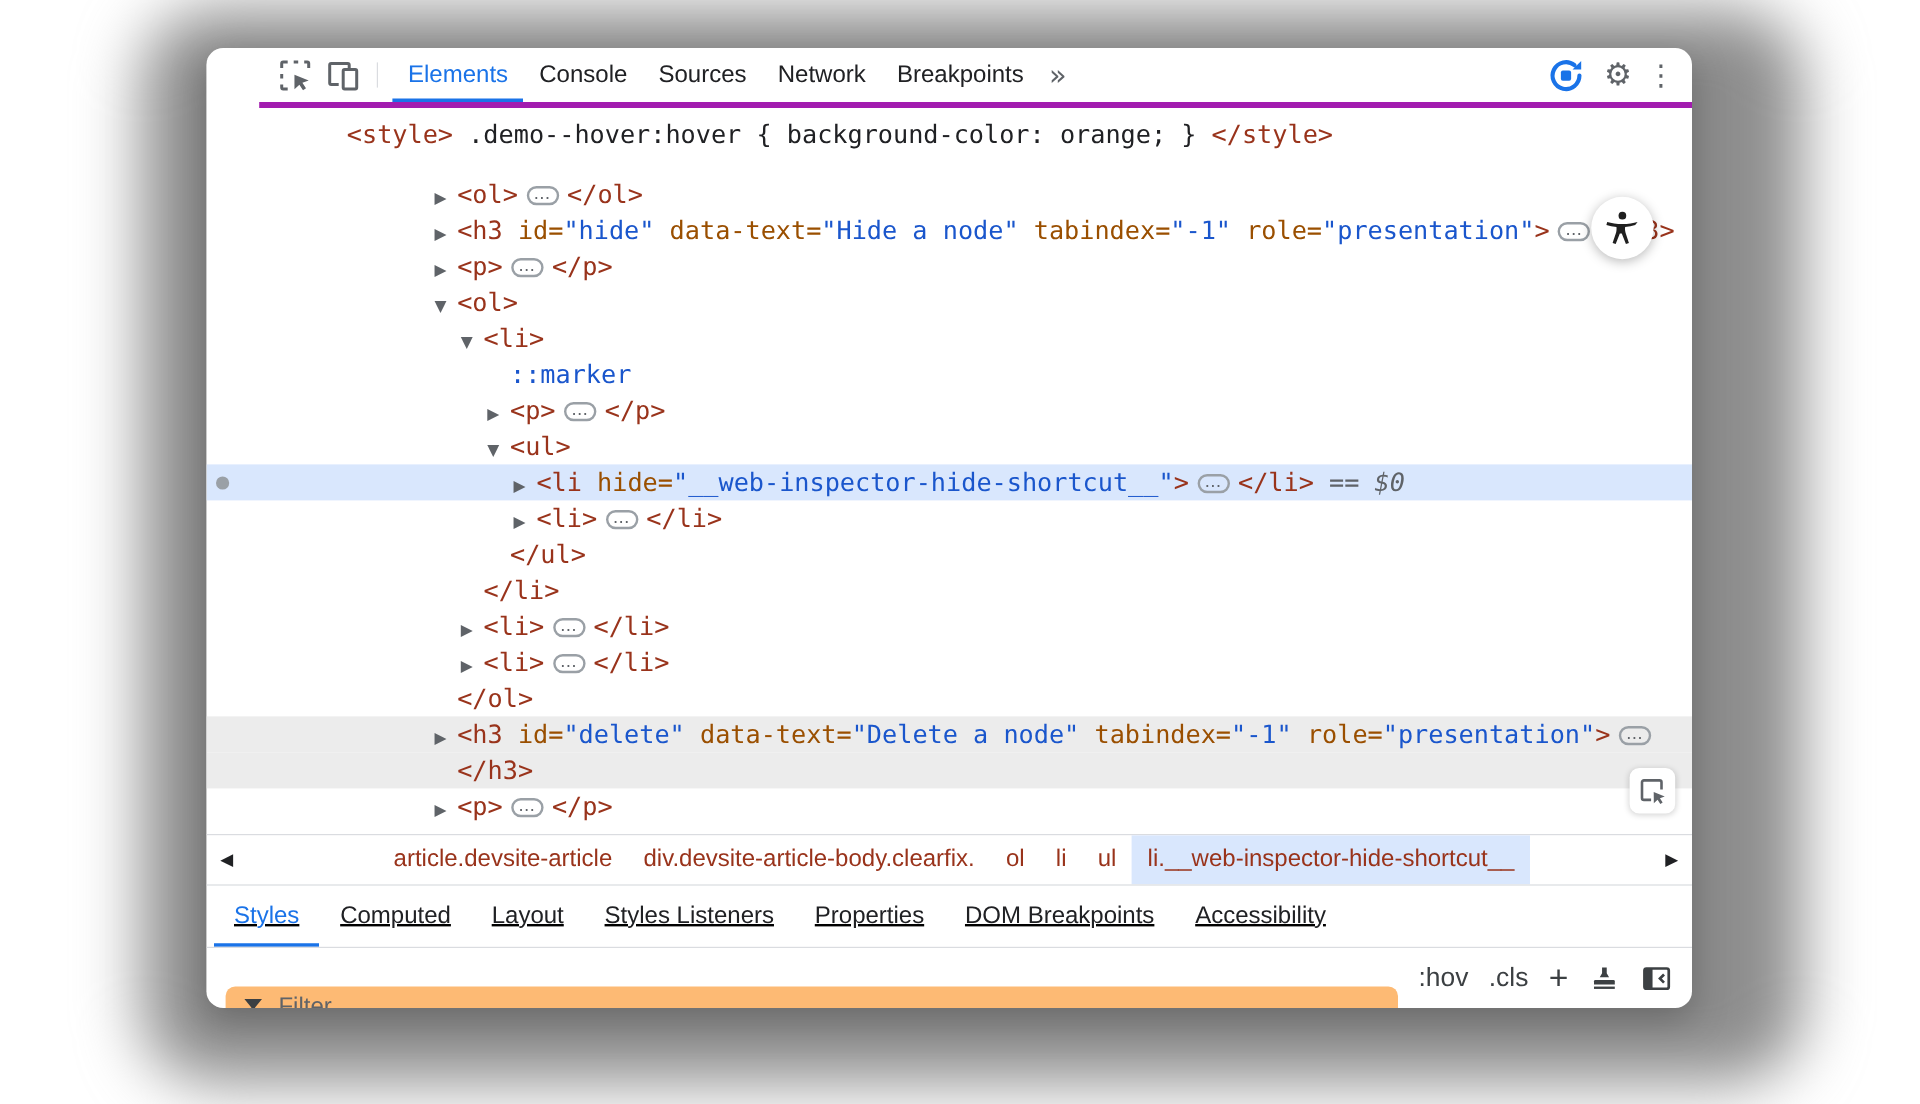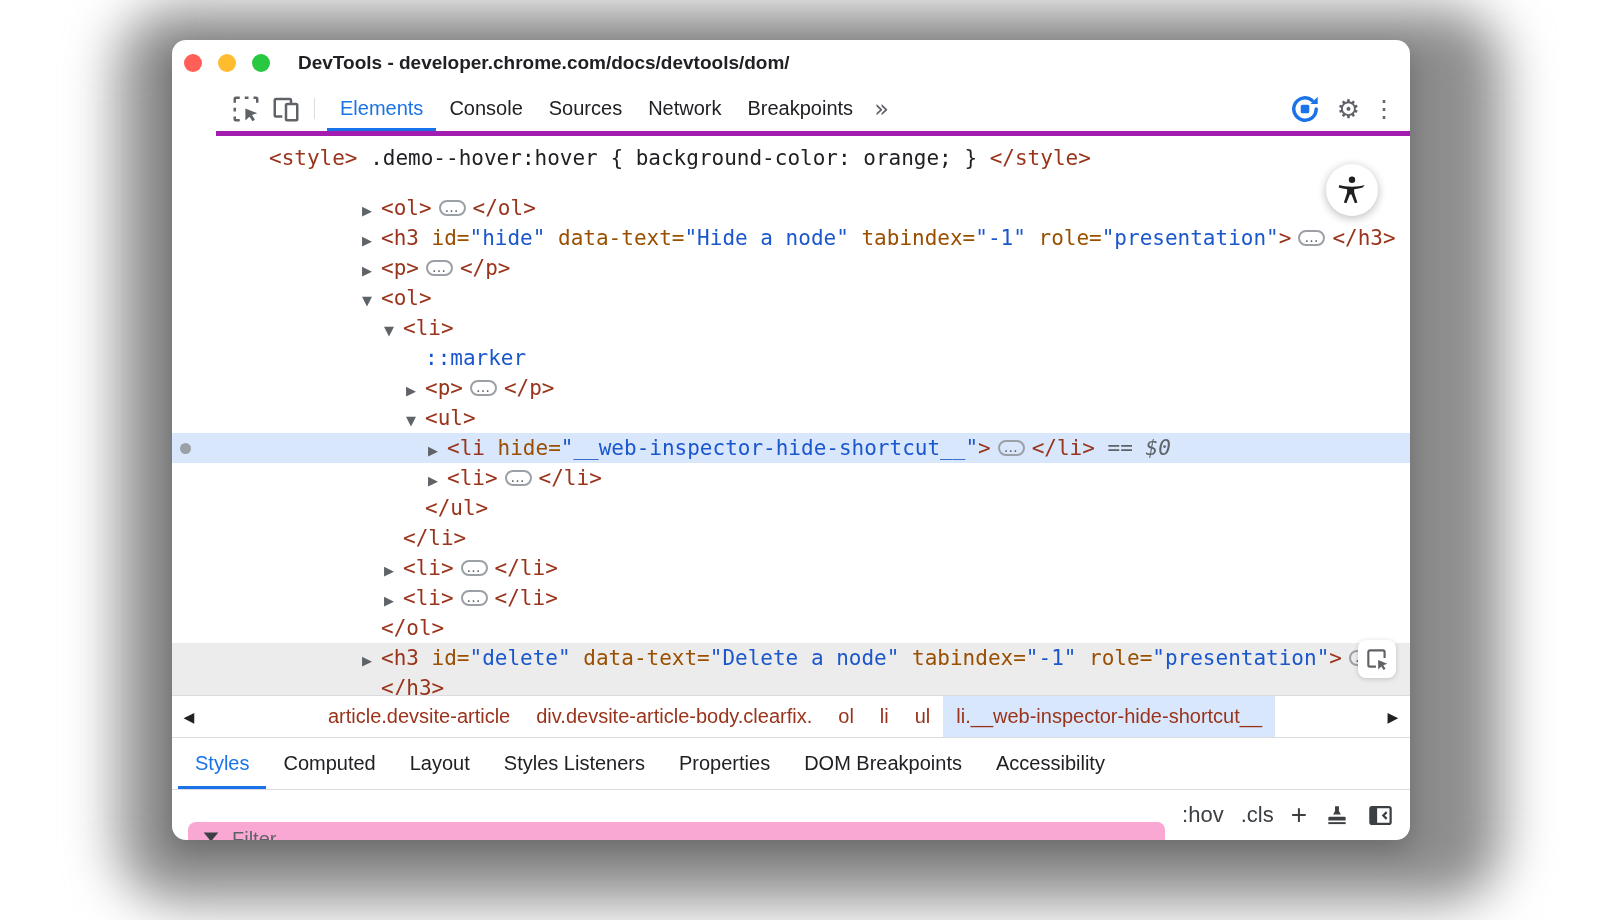--- a/index.html
+++ b/index.html
@@ -80,52 +80,44 @@
   .crumb-scroll { width:34px; display:flex; align-items:center; justify-content:center;
                   background:none; border:none; cursor:pointer; color:#202124;
                   font-family:"DejaVu Sans",sans-serif; font-size:14px; flex:0 0 auto; }
   .crumb-list { display:flex; align-items:stretch; overflow:hidden; margin-left:8px; flex:1 1 auto;justify-content:center; }
   .crumb { display:flex; align-items:center; padding:0 13px; font-size:20px;
            color:var(--crumb); white-space:nowrap; cursor:pointer; }
   .crumb.selected { background:var(--sel-bg); }
 
   
   .stabbar { height:52px; flex:0 0 auto; border-top:1px solid #dadce0;
-             display:flex; align-items:stretch; padding-left:6px; }
+             display:flex; align-items:stretch; padding-left:6px;text-decoration:underline; }
   .stab { display:flex; align-items:center; padding:0 17px; font-size:20px;
           color:#202124; white-space:nowrap; cursor:pointer; }
   .stab.active { color:var(--accent); box-shadow:inset 0 -3px 0 var(--accent); }
 
   
   .filterbar { height:51px; flex:0 0 auto; border-top:1px solid #dadce0;
                display:flex; align-items:center; padding:0 16px; gap:17px; }
-  .filter-box { flex:1 1 auto; height:35px; background:#f9a8d4; border-radius:8px;
+  .filter-box { flex:1 1 auto; height:35px; background:#fdba74; border-radius:8px;
                 display:flex; align-items:center; padding:0 12px; gap:10px;margin-top:48px; }
   .filter-box input { border:none; background:none; outline:none; font-size:20px;
                       color:#202124; flex:1; font-family:"Liberation Sans",sans-serif; }
   .filter-box input::placeholder { color:#5f6368; }
   .state-btn { background:none; border:none; font-size:22px; color:#3c4043; cursor:pointer; }
   .plus-btn { background:none; border:none; font-size:28px; color:#3c4043; cursor:pointer; line-height:1; }
   .icon-btn { background:none; border:none; cursor:pointer; display:flex; align-items:center; }
 </style>
 </head>
 <body>
 
 <div class="blob"></div>
 
 <div class="window">
 
-  <div class="titlebar">
-    <div class="lights">
-      <span class="light red"></span>
-      <span class="light yellow"></span>
-      <span class="light green"></span>
-    </div>
-    <div class="title">DevTools - developer.chrome.com/docs/devtools/dom/</div>
-  </div>
 
   <div class="toolbar">
     <button class="tbtn">
       <svg width="30" height="30" viewBox="0 0 24 24">
         <g fill="none" stroke="#5f6368" stroke-width="2">
           <path d="M3 7V4a1 1 0 0 1 1-1h3"></path>
             <path d="M11 3h3"></path>
           <path d="M18 3h2a1 1 0 0 1 1 1v3"></path>
             <path d="M3 11v3"></path>
           <path d="M3 18v2a1 1 0 0 0 1 1h3"></path>
@@ -156,21 +148,21 @@
           <rect x="8.8" y="8.8" width="6.4" height="6.4" rx="1.2" fill="#1a73e8"></rect>
         </svg>
       </button>
       <button class="glyph-btn">⚙</button>
       <button class="glyph-btn kebab">⋮</button>
     </div>
   </div>
 
   <div class="domtree">
       <div class="trow">
-        <span class="tline" style="padding-left: 78px;"><span class="arw-spacer"></span><span class="tk-tag">&lt;style&gt;</span><span class="tk-text"> .demo--hover:hover { background-color: orange; } </span><span class="tk-tag">&lt;/style&gt;</span></span>
+        <span class="tline" style="padding-left: 98px;"><span class="arw-spacer"></span><span class="tk-tag">&lt;style&gt;</span><span class="tk-text"> .demo--hover:hover { background-color: orange; } </span><span class="tk-tag">&lt;/style&gt;</span></span>
       </div>
       <div class="trow">
         <span class="tline" style="padding-left: 190px; margin-top: 20px;"><span class="arw">▶</span><span class="tk-tag">&lt;ol&gt;</span><span class="pill">…</span><span class="tk-tag">&lt;/ol&gt;</span></span>
       </div>
       <div class="trow">
         <span class="tline" style="padding-left: 190px;"><span class="arw">▶</span><span class="tk-tag">&lt;h3</span><span class="tk-attr"> id=</span><span class="tk-val">"hide"</span><span class="tk-attr"> data-text=</span><span class="tk-val">"Hide a node"</span><span class="tk-attr"> tabindex=</span><span class="tk-val">"-1"</span><span class="tk-attr"> role=</span><span class="tk-val">"presentation"</span><span class="tk-tag">&gt;</span><span class="pill">…</span><span class="tk-tag">&lt;/h3&gt;</span></span>
       </div>
       <div class="trow">
         <span class="tline" style="padding-left: 190px;"><span class="arw">▶</span><span class="tk-tag">&lt;p&gt;</span><span class="pill">…</span><span class="tk-tag">&lt;/p&gt;</span></span>
       </div>

